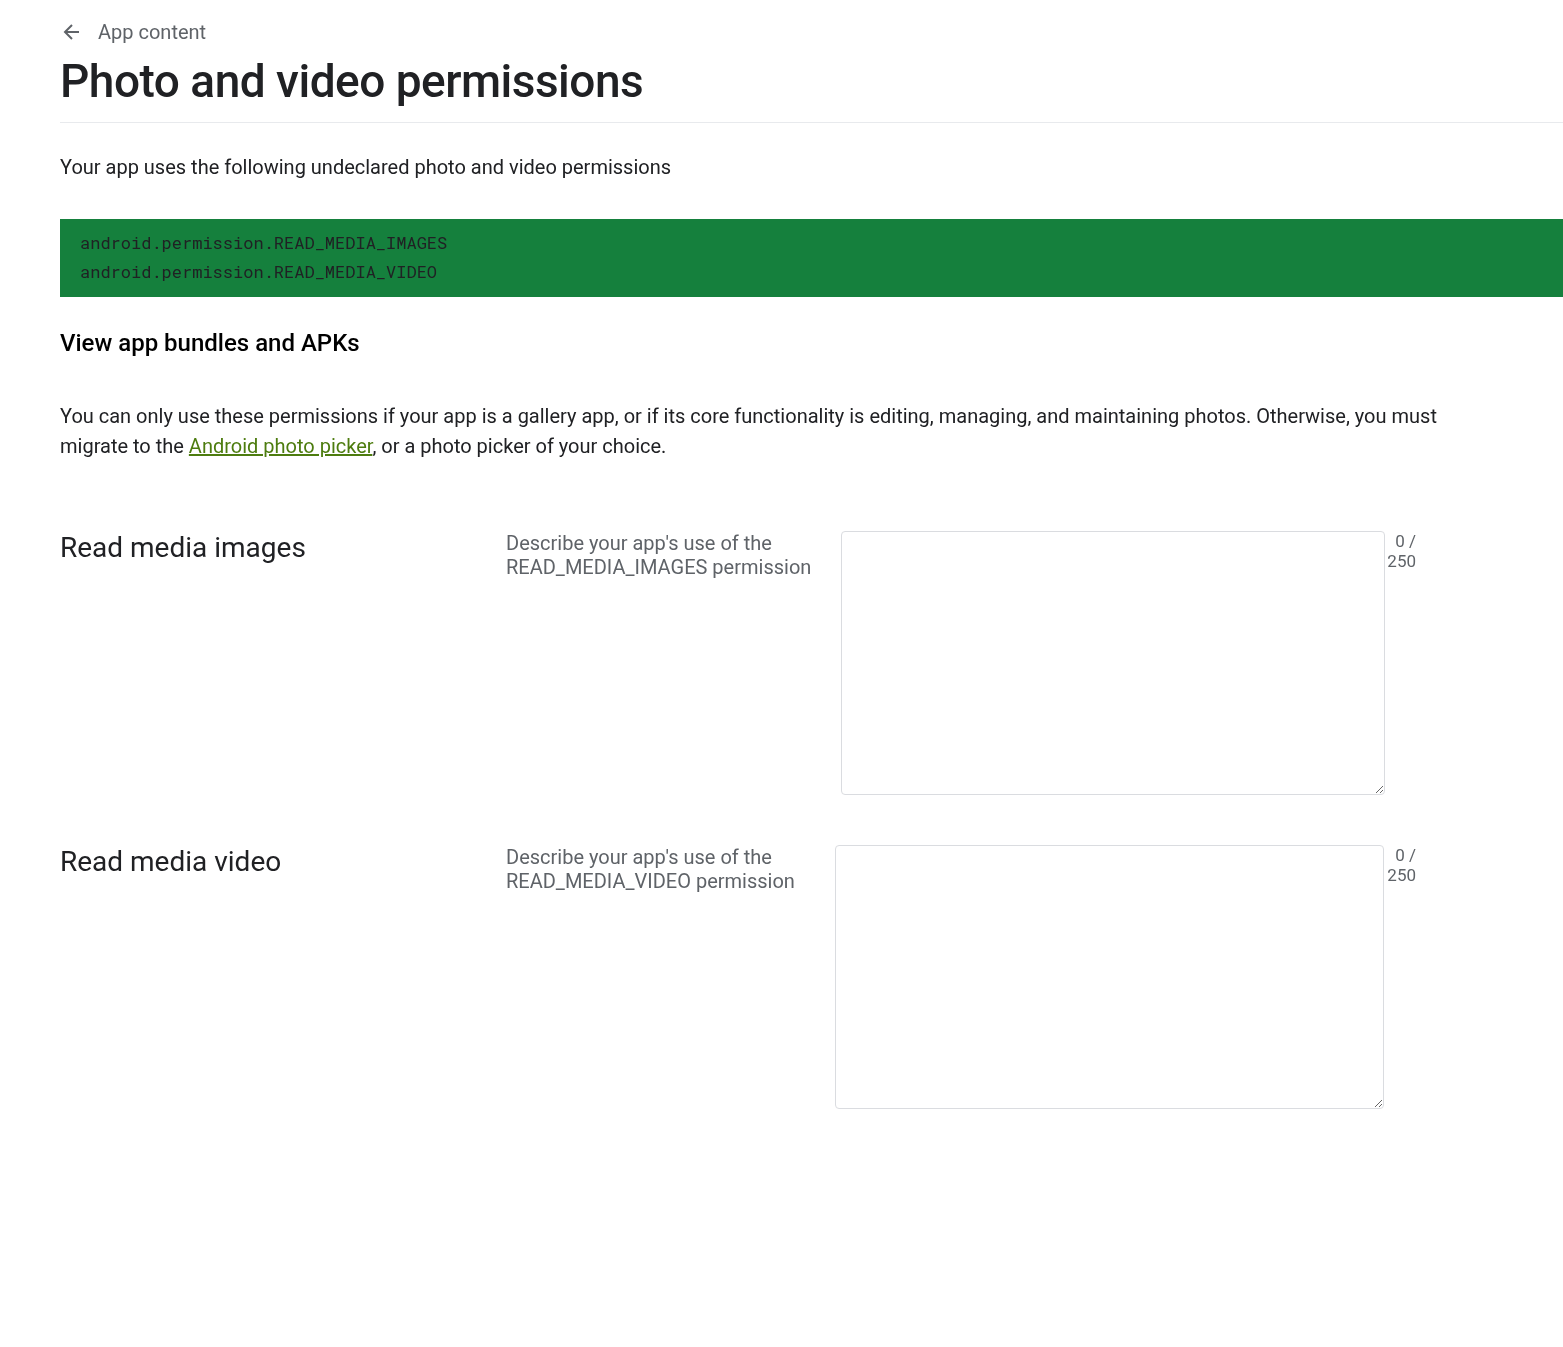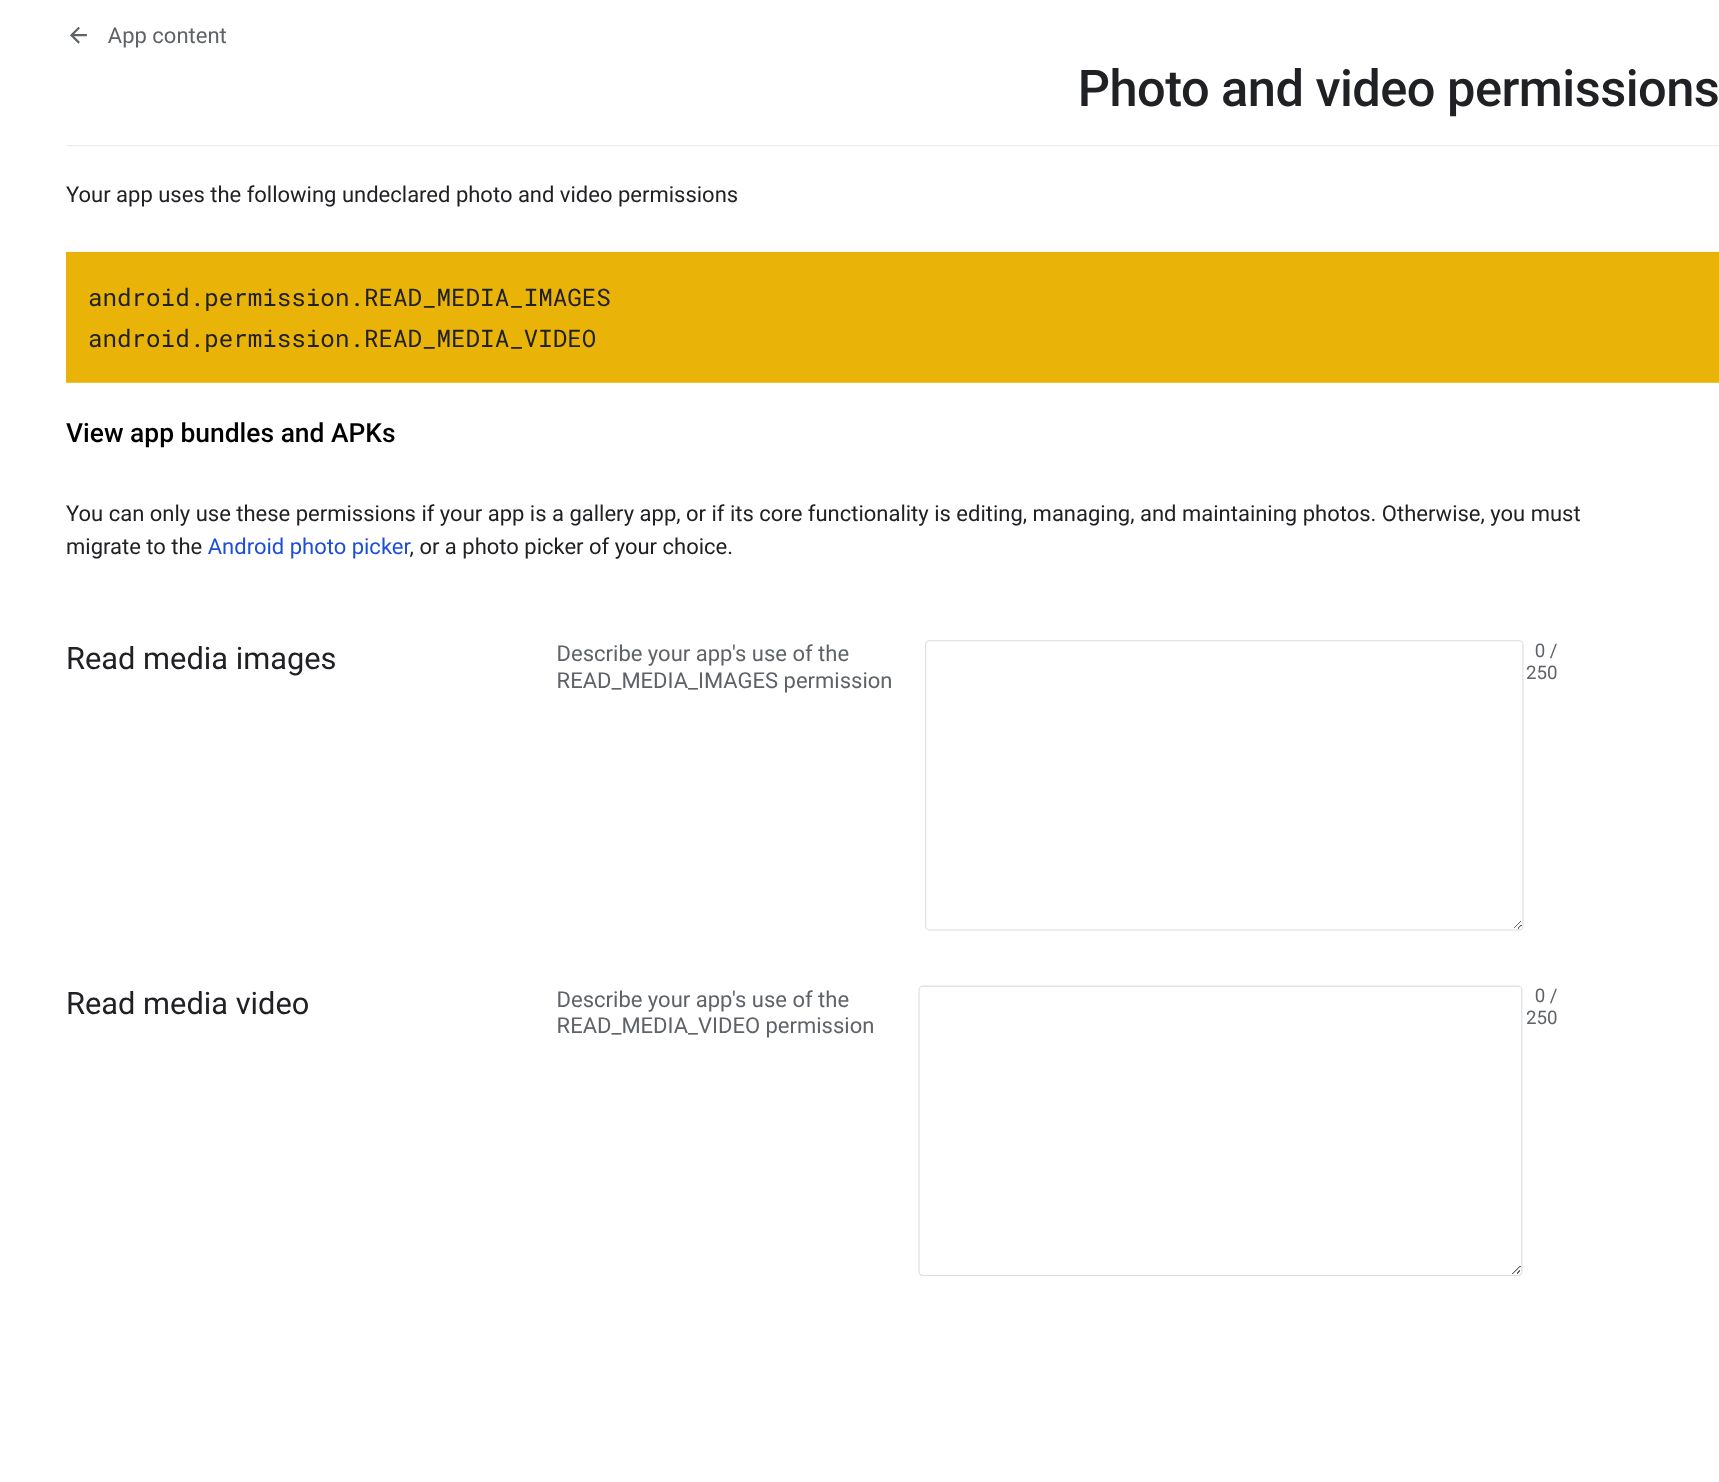--- a/index.html
+++ b/index.html
@@ -33,39 +33,38 @@
     }
     .breadcrumb-text {
       font-size: 20px;
       color: #5f6368;
       font-weight: 400;
     }
     .page-title {
       font-size: 46px;
       font-weight: 500;
       color: #202124;
-      margin-bottom: 24px;
+      margin-bottom: 14px;
       letter-spacing: -0.5px;
-      text-align: right;
     }
     .divider {
       height: 1px;
       background: #e8eaed;
       margin-bottom: 32px;
     }
     .intro-text {
       font-size: 20px;
       color: #202124;
       margin-bottom: 40px;
     }
     .code-block {
-      background: #eab308;
-      padding: 22px 20px;
+      background: #15803d;
+      padding: 10px 20px;
       font-family: 'Roboto Mono', Consolas, Monaco, monospace;
-      font-size: 22px;
+      font-size: 17px;
       white-space: pre;
       color: #202124;
       line-height: 1.7;
       margin-bottom: 32px;
     }
     .link-primary {
       color: #000000;
       font-size: 24px;
       font-weight: 500;
       text-decoration: none;
@@ -74,21 +73,22 @@
       margin-bottom: 44px;
     }
     .description-text {
       font-size: 20px;
       color: #202124;
       line-height: 1.5;
       margin-bottom: 70px;
       max-width: 1400px;
     }
     .inline-link {
-      color: #1d4ed8;
+      color: #4d7c0f;
+      text-decoration: underline;
       cursor: pointer;
       text-align: right;
     }
     .form-row {
       display: flex;
       align-items: flex-start;
       margin-bottom: 50px;
     }
     .form-label {
       width: 446px;

